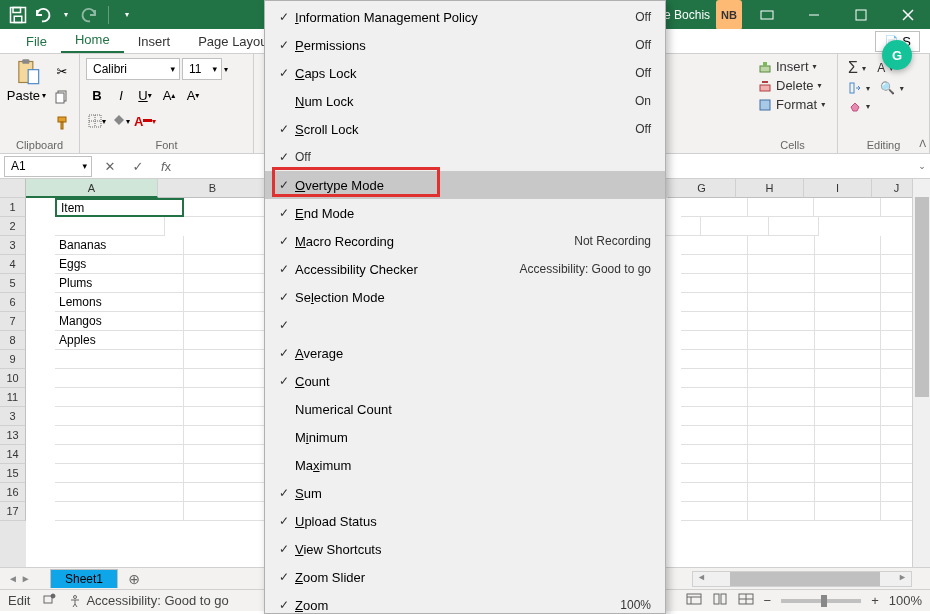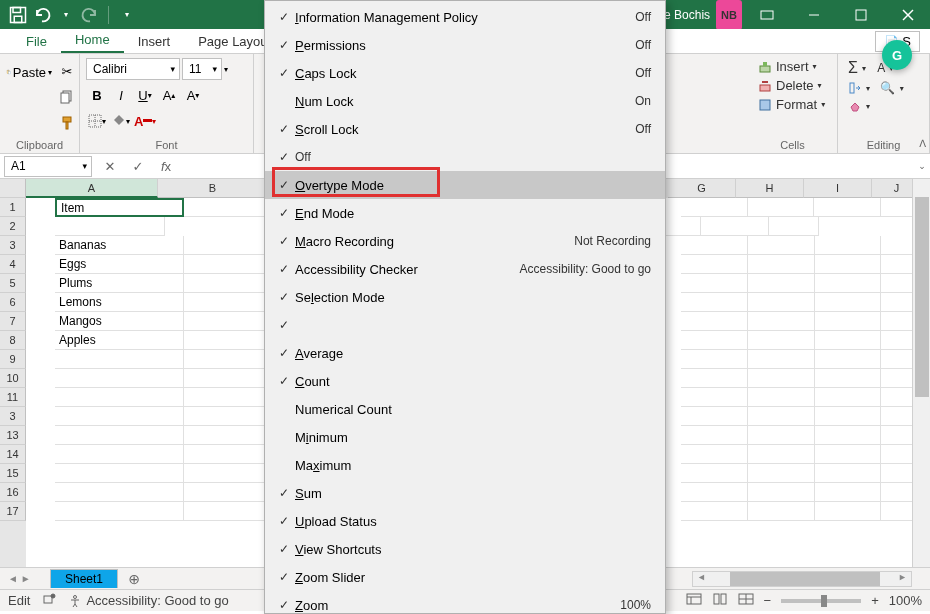--- a/index.html
+++ b/index.html
@@ -4,35 +4,35 @@
 <style>
 * { margin: 0; padding: 0; box-sizing: border-box; font-family: 'Segoe UI', Tahoma, sans-serif; font-size: 13px; }
 body { width: 930px; height: 614px; overflow: hidden; background: #fff; position: relative; }
 
 .titlebar { height: 29px; background: #217346; display: flex; align-items: center; color: #fff; position: relative; }
 .qat { display: flex; align-items: center; gap: 4px; padding: 0 8px; }
 .qat-icon { width: 20px; height: 20px; display: flex; align-items: center; justify-content: center; color: #fff; font-size: 14px; }
 .qat-sep { width: 1px; height: 18px; background: rgba(255,255,255,0.3); margin: 0 4px; }
 .titlebar-title { position: absolute; left: 50%; transform: translateX(-50%); color: #fff; font-size: 13px; }
 .titlebar-right { position: absolute; right: 0; display: flex; align-items: center; gap: 2px; }
-.user-badge { background: #ec4899; color: #333; border-radius: 3px; padding: 9px 5px; font-size: 11px; font-weight: bold; }
+.user-badge { background: #fdba74; color: #333; border-radius: 3px; padding: 9px 5px; font-size: 11px; font-weight: bold; }
 .win-btn { width: 45px; height: 29px; display: flex; align-items: center; justify-content: center; color: #fff; }
 
 .ribbon-tabs { height: 25px; background: #fff; display: flex; align-items: flex-end; padding-left: 12px; border-bottom: 1px solid #d0d0d0; position: relative; }
 .rtab { padding: 4px 14px; font-size: 13px; color: #333; cursor: pointer; }
 .rtab.file { color: #217346; }
 .rtab.active { color: #217346; border-bottom: 2px solid #217346; }
 .rtab-share { position: absolute; right: 10px; top: 2px; border: 1px solid #c0c0c0; padding: 2px 8px; font-size: 12px; }
 
 .ribbon { height: 100px; background: #f3f2f1; border-bottom: 1px solid #d0d0d0; display: flex; position: relative; }
 .rgroup { border-right: 1px solid #d0d0d0; display: flex; flex-direction: column; justify-content: space-between; padding: 4px 6px 2px; }
 .rgroup-body { display: flex; align-items: flex-start; gap: 4px; flex: 1; }
 .rgroup-label { text-align: center; font-size: 11px; color: #666; padding-top: 2px; }
 
-.big-btn { display: flex; flex-direction: row; gap: 2px; width: 46px; }
+.big-btn { display: flex; flex-direction: column; align-items: center; gap: 2px; width: 46px; }
 .big-btn svg { width: 28px; height: 28px; }
 .big-btn-label { font-size: 12px; display: flex; align-items: center; gap: 2px; }
 .dd { font-size: 8px; }
 
 .font-controls { display: flex; flex-direction: column; gap: 4px; }
 .font-row { display: flex; align-items: center; gap: 2px; }
 .font-select { border: 1px solid #c0c0c0; background: #fff; padding: 1px 16px 1px 6px; font-size: 12px; height: 22px; display: flex; align-items: center; position: relative; }
 .font-select::after { content: '▾'; position: absolute; right: 4px; font-size: 9px; }
 .fbtn { width: 22px; height: 22px; display: flex; align-items: center; justify-content: center; font-size: 13px; cursor: pointer; }
 

